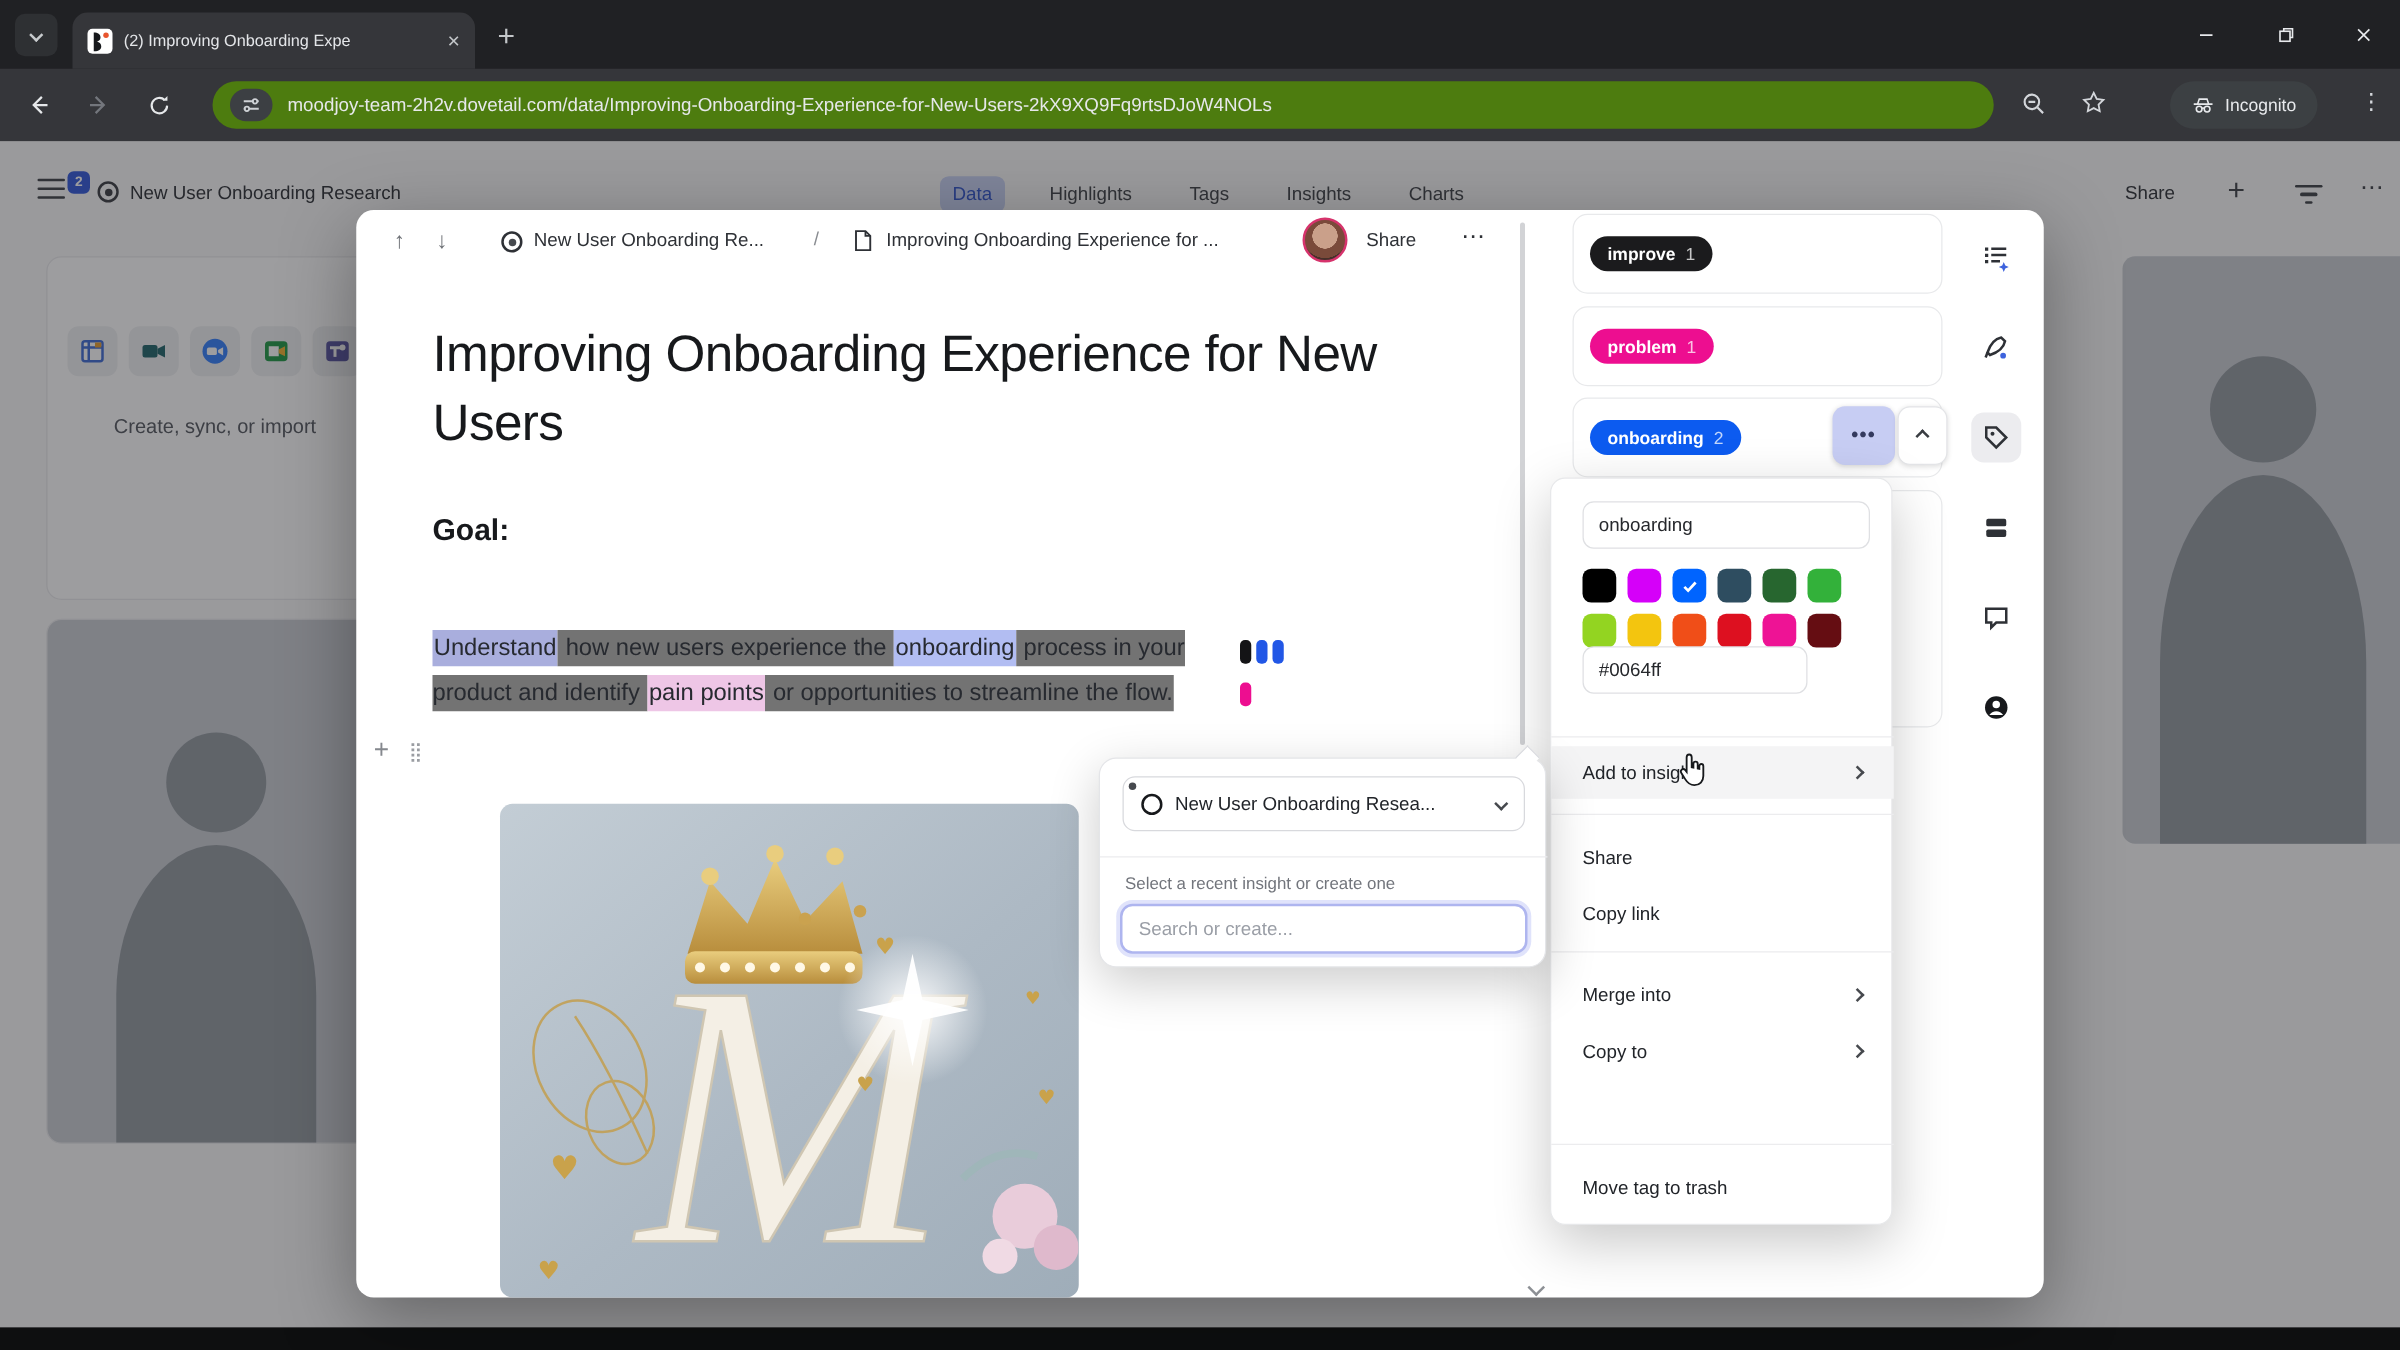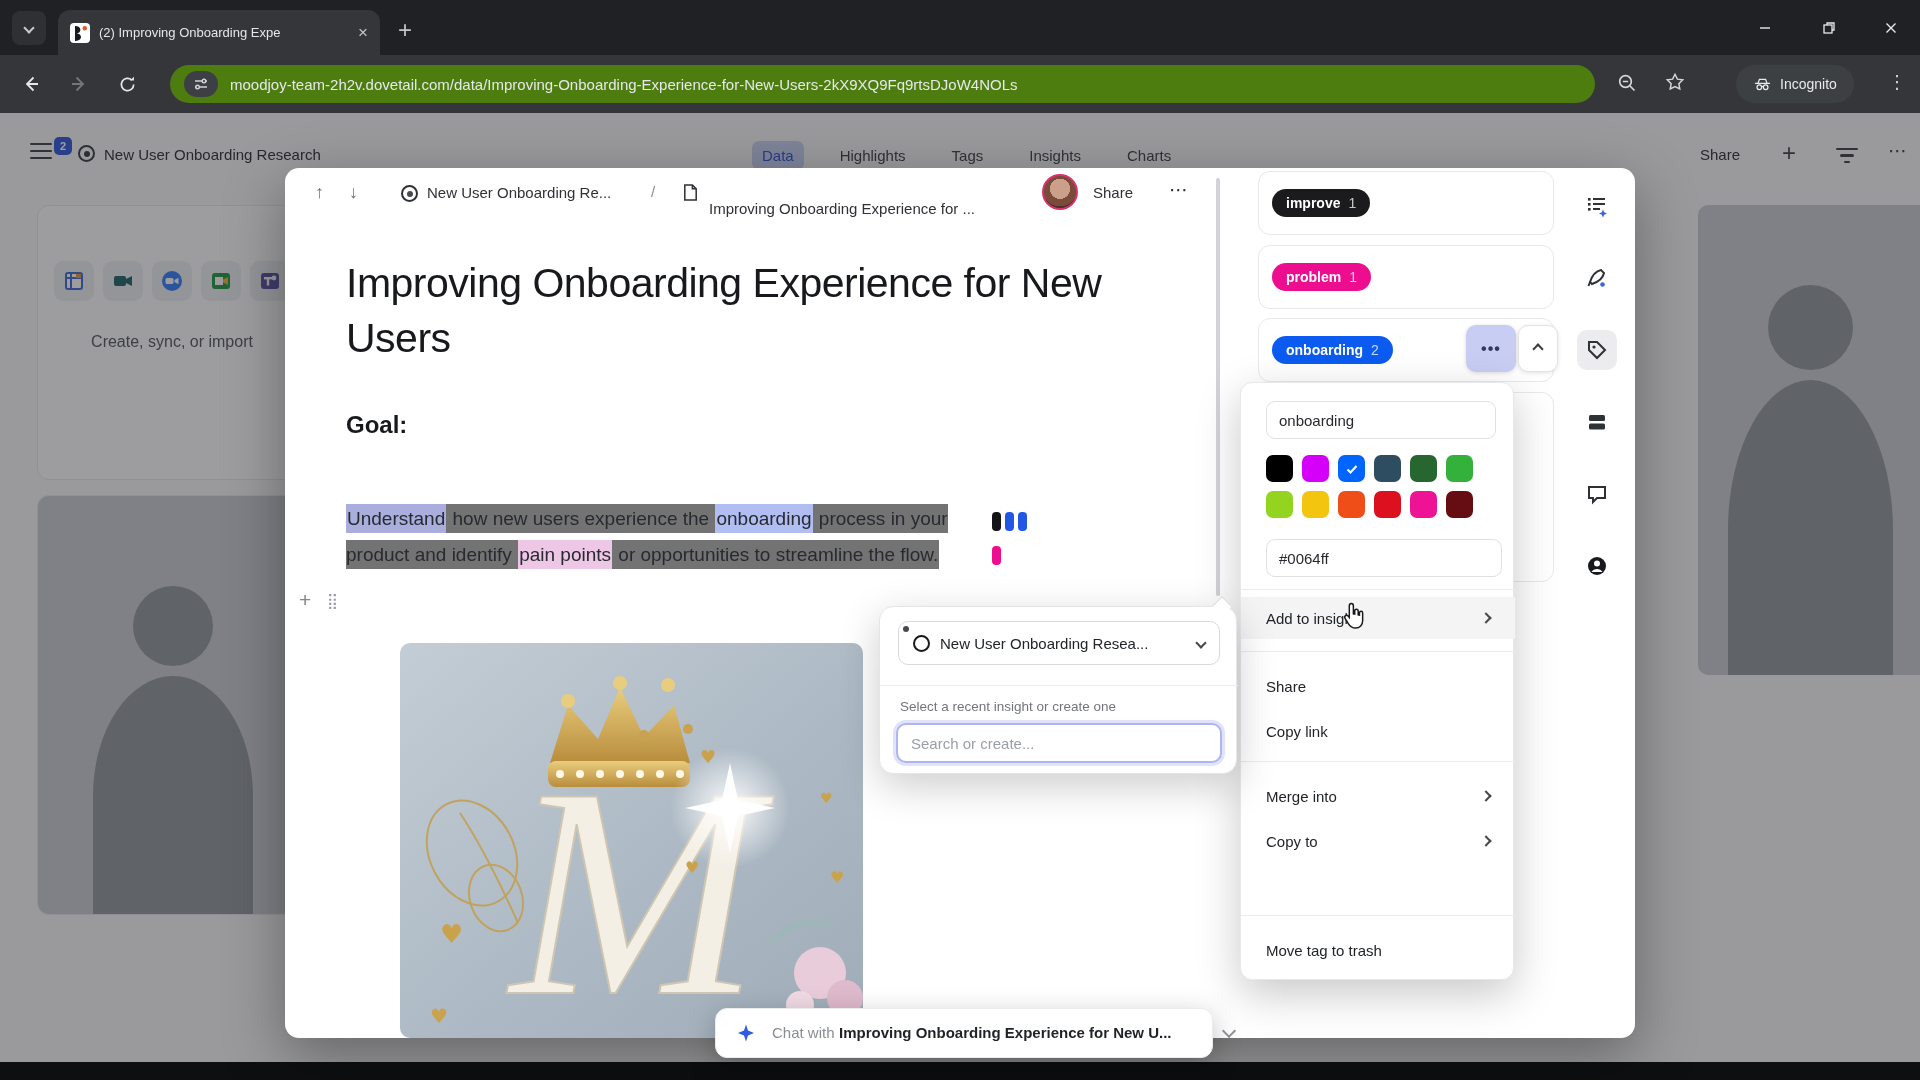--- a/index.html
+++ b/index.html
@@ -273,21 +273,21 @@
 
     <div class="abs dochead-ic" style="left:30px; top:14px;">↑</div>
     <div class="abs dochead-ic" style="left:64px; top:14px;">↓</div>
     <div class="abs target" style="left:116px; top:17px; border-color:#2e3136;"></div>
     <div class="abs crumbtext" style="left:142px; top:16px;">New User Onboarding Re...</div>
     <div class="abs crumbtext" style="left:366px; top:15px; color:#888b90;">/</div>
     <div class="abs" style="left:396px; top:15px;"><svg width="19" height="19" viewBox="0 0 20 20">
           <path d="M4 2h8l4 4v12H4z" fill="none" stroke="#2e3136" stroke-width="1.6"></path>
           <path d="M12 2v4h4" fill="none" stroke="#2e3136" stroke-width="1.6"></path>
         </svg></div>
-    <div class="abs crumbtext" style="left:424px; top:32px;">Improving Onboarding Experience for ...</div>
+    <div class="abs crumbtext" style="left:424px; top:16px;">Improving Onboarding Experience for ...</div>
     <div class="abs" style="left:757px; top:6px; width:36px; height:36px; border-radius:50%; border:2px solid #d6336c; background:radial-gradient(circle at 50% 40%, #caa08a 0 40%, #7a4a3a 41% 70%, #47302a 71%); "></div>
     <div class="abs crumbtext" style="left:808px; top:16px;">Share</div>
     <div class="abs" style="left:884px; top:10px; font-size:19px; color:#2e3136; letter-spacing:1px;">⋯</div>
     <div class="abs scrollthumb"></div>
 
     <div class="abs doctitle">Improving Onboarding Experience for New Users</div>
     <div class="abs goal">Goal:</div>
     <div class="abs para">
       <span class="hl hl-sel">Understand</span><span class="hl hl-base"> how new users experience the </span><span class="hl hl-blue">onboarding</span><span class="hl hl-base"> process in your product and identify </span><span class="hl hl-pink">pain points</span><span class="hl hl-base"> or opportunities to streamline the flow.</span>
     </div>
@@ -444,21 +444,21 @@
     <span class="swatch" style="left: 133px; top: 72px; background: rgb(46, 77, 96);"></span>
     <span class="swatch" style="left: 169px; top: 72px; background: rgb(39, 102, 47);"></span>
     <span class="swatch" style="left: 205px; top: 72px; background: rgb(51, 177, 58);"></span>
 
     <span class="swatch" style="left: 25px; top: 108px; background: rgb(147, 212, 33);"></span>
     <span class="swatch" style="left: 61px; top: 108px; background: rgb(243, 197, 15);"></span>
     <span class="swatch" style="left: 97px; top: 108px; background: rgb(240, 78, 24);"></span>
     <span class="swatch" style="left: 133px; top: 108px; background: rgb(221, 16, 32);"></span>
     <span class="swatch" style="left: 169px; top: 108px; background: rgb(238, 19, 149);"></span>
     <span class="swatch" style="left: 205px; top: 108px; background: rgb(101, 13, 18);"></span>
-    <input class="abs fieldbox" style="left: 25px; top: 156px; width: 236px; height: 38px;" value="#0064ff">
+    <input class="abs fieldbox" style="left: 25px; top: 134px; width: 180px; height: 38px;" value="#0064ff">
 
     <div class="menudiv" style="top:206px;"></div>
     <div class="menurow hover" style="top:214px;">
       <span>Add to insight</span>
         <span class="chev right" style="border-color:#46494e;"></span>
     </div>
     <div class="menudiv" style="top:268px;"></div>
     <div class="menurow" style="top:282px;">
         <span>Share</span>
       </div>
@@ -485,26 +485,20 @@
     <div class="selectbtn">
       <span class="target" style="position:static; border-color:#17191c; flex:0 0 auto;"></span>
       <span style="font-size:15px; color:#212429; flex:1 1 auto; white-space:nowrap; overflow:hidden;">New User Onboarding Resea...</span>
       <span class="chev down" style="border-color:#46494e; flex:0 0 auto;"></span>
     </div>
     <div class="abs" style="left:0; top:78px; width:358px; height:1px; background:#ececee;"></div>
     <div class="hinttext">Select a recent insight or create one</div>
     <input class="searchinput" placeholder="Search or create..." style="">
   </div>
 
-  <div class="abs chatbar">
-    <svg width="20" height="20" viewBox="0 0 20 20">
-        <path d="M10 1.5l2 6 6 2.5-6 2.5-2 6-2-6-6-2.5 6-2.5z" fill="#2f5ce0"></path>
-      </svg>
-    <span><span class="pre">Chat with</span> <span class="doc">Improving Onboarding Experience for New U...</span></span>
-  </div>
   <div class="abs scrolldown"><span class="chev down" style="width:10px; height:10px;"></span></div>
 
   <div class="abs cursor" style="left:1338px; top:602px;">
     <svg width="30" height="32" viewBox="0 0 24 26">
         <path d="M9 3.2c0-1.1.75-1.9 1.65-1.9.9 0 1.65.8 1.65 1.9v6.4l1.1.2V7.4c0-.9.6-1.5 1.4-1.5.8 0 1.4.6 1.4 1.5v3l1.05.2v-1.7c0-.8.6-1.4 1.3-1.4.7 0 1.3.6 1.3 1.4v6.4c0 3.4-2.3 5.9-5.8 5.9-3 0-4.6-1.6-6-3.9l-2.5-4c-.5-.8-.3-1.75.4-2.25.65-.45 1.55-.3 2.05.3l1 1.25z" fill="#fff" stroke="#17191c" stroke-width="1.2"></path>
       </svg>
   </div>
 
 </div>
 

